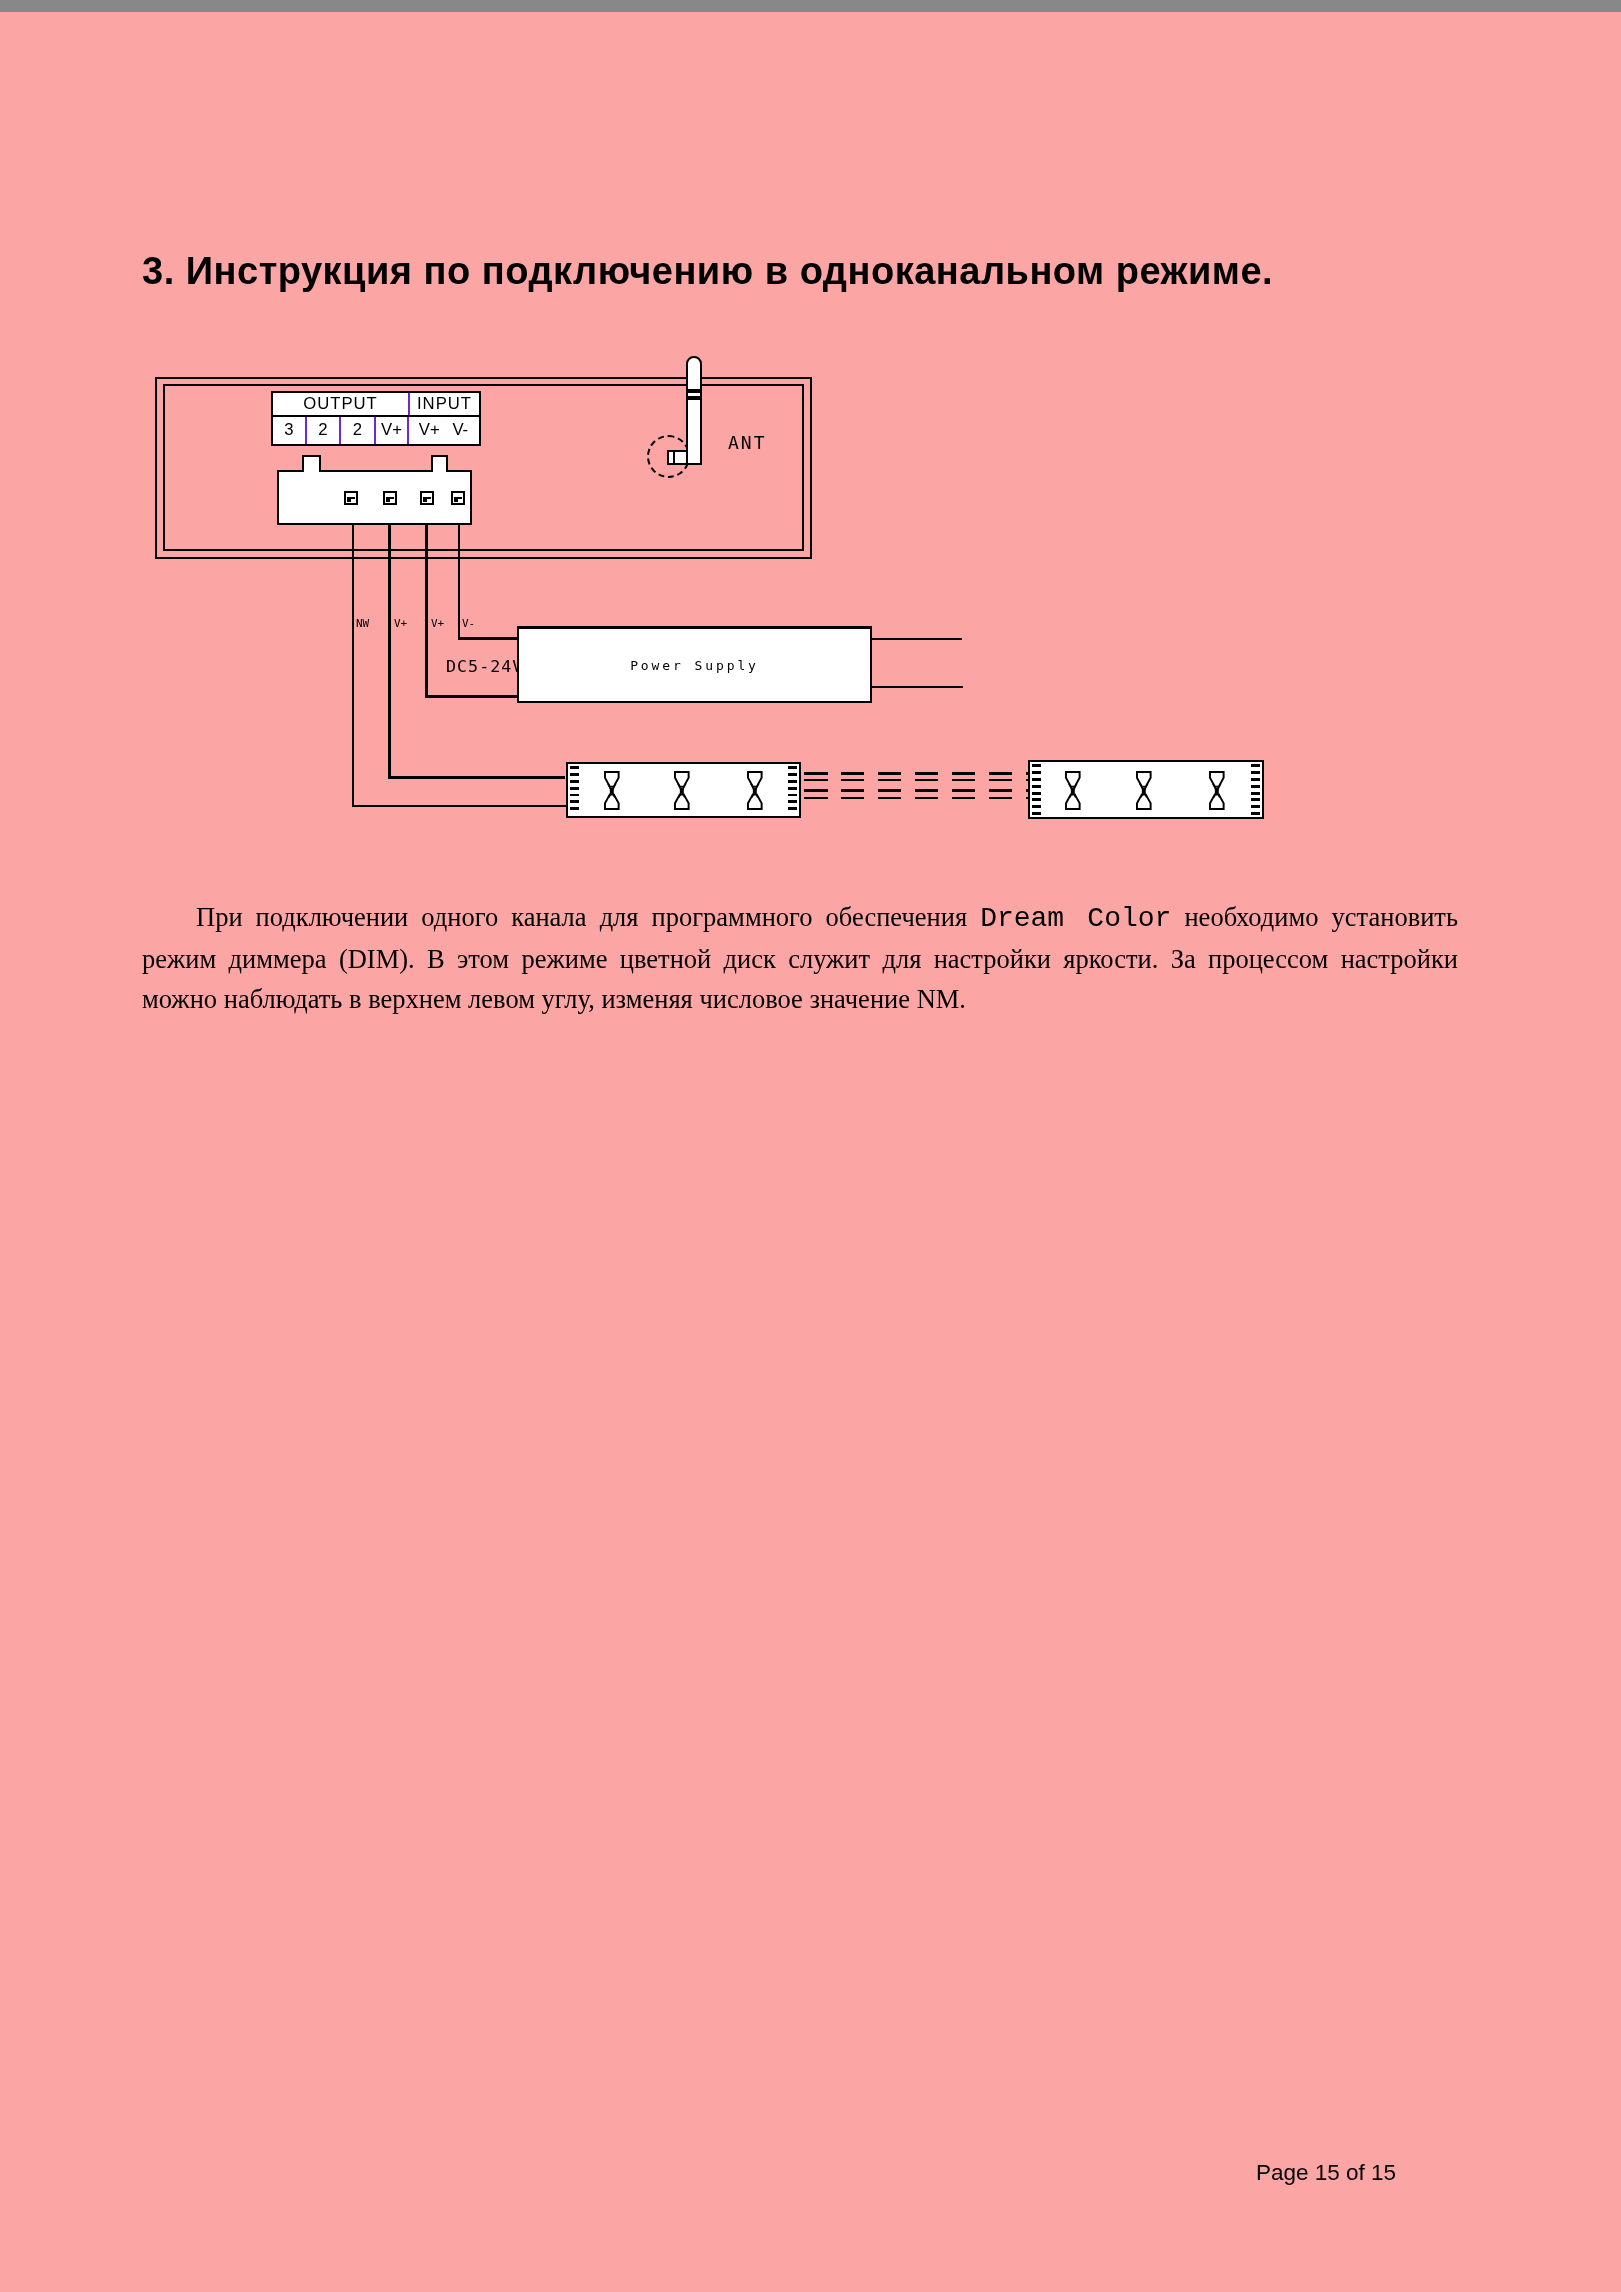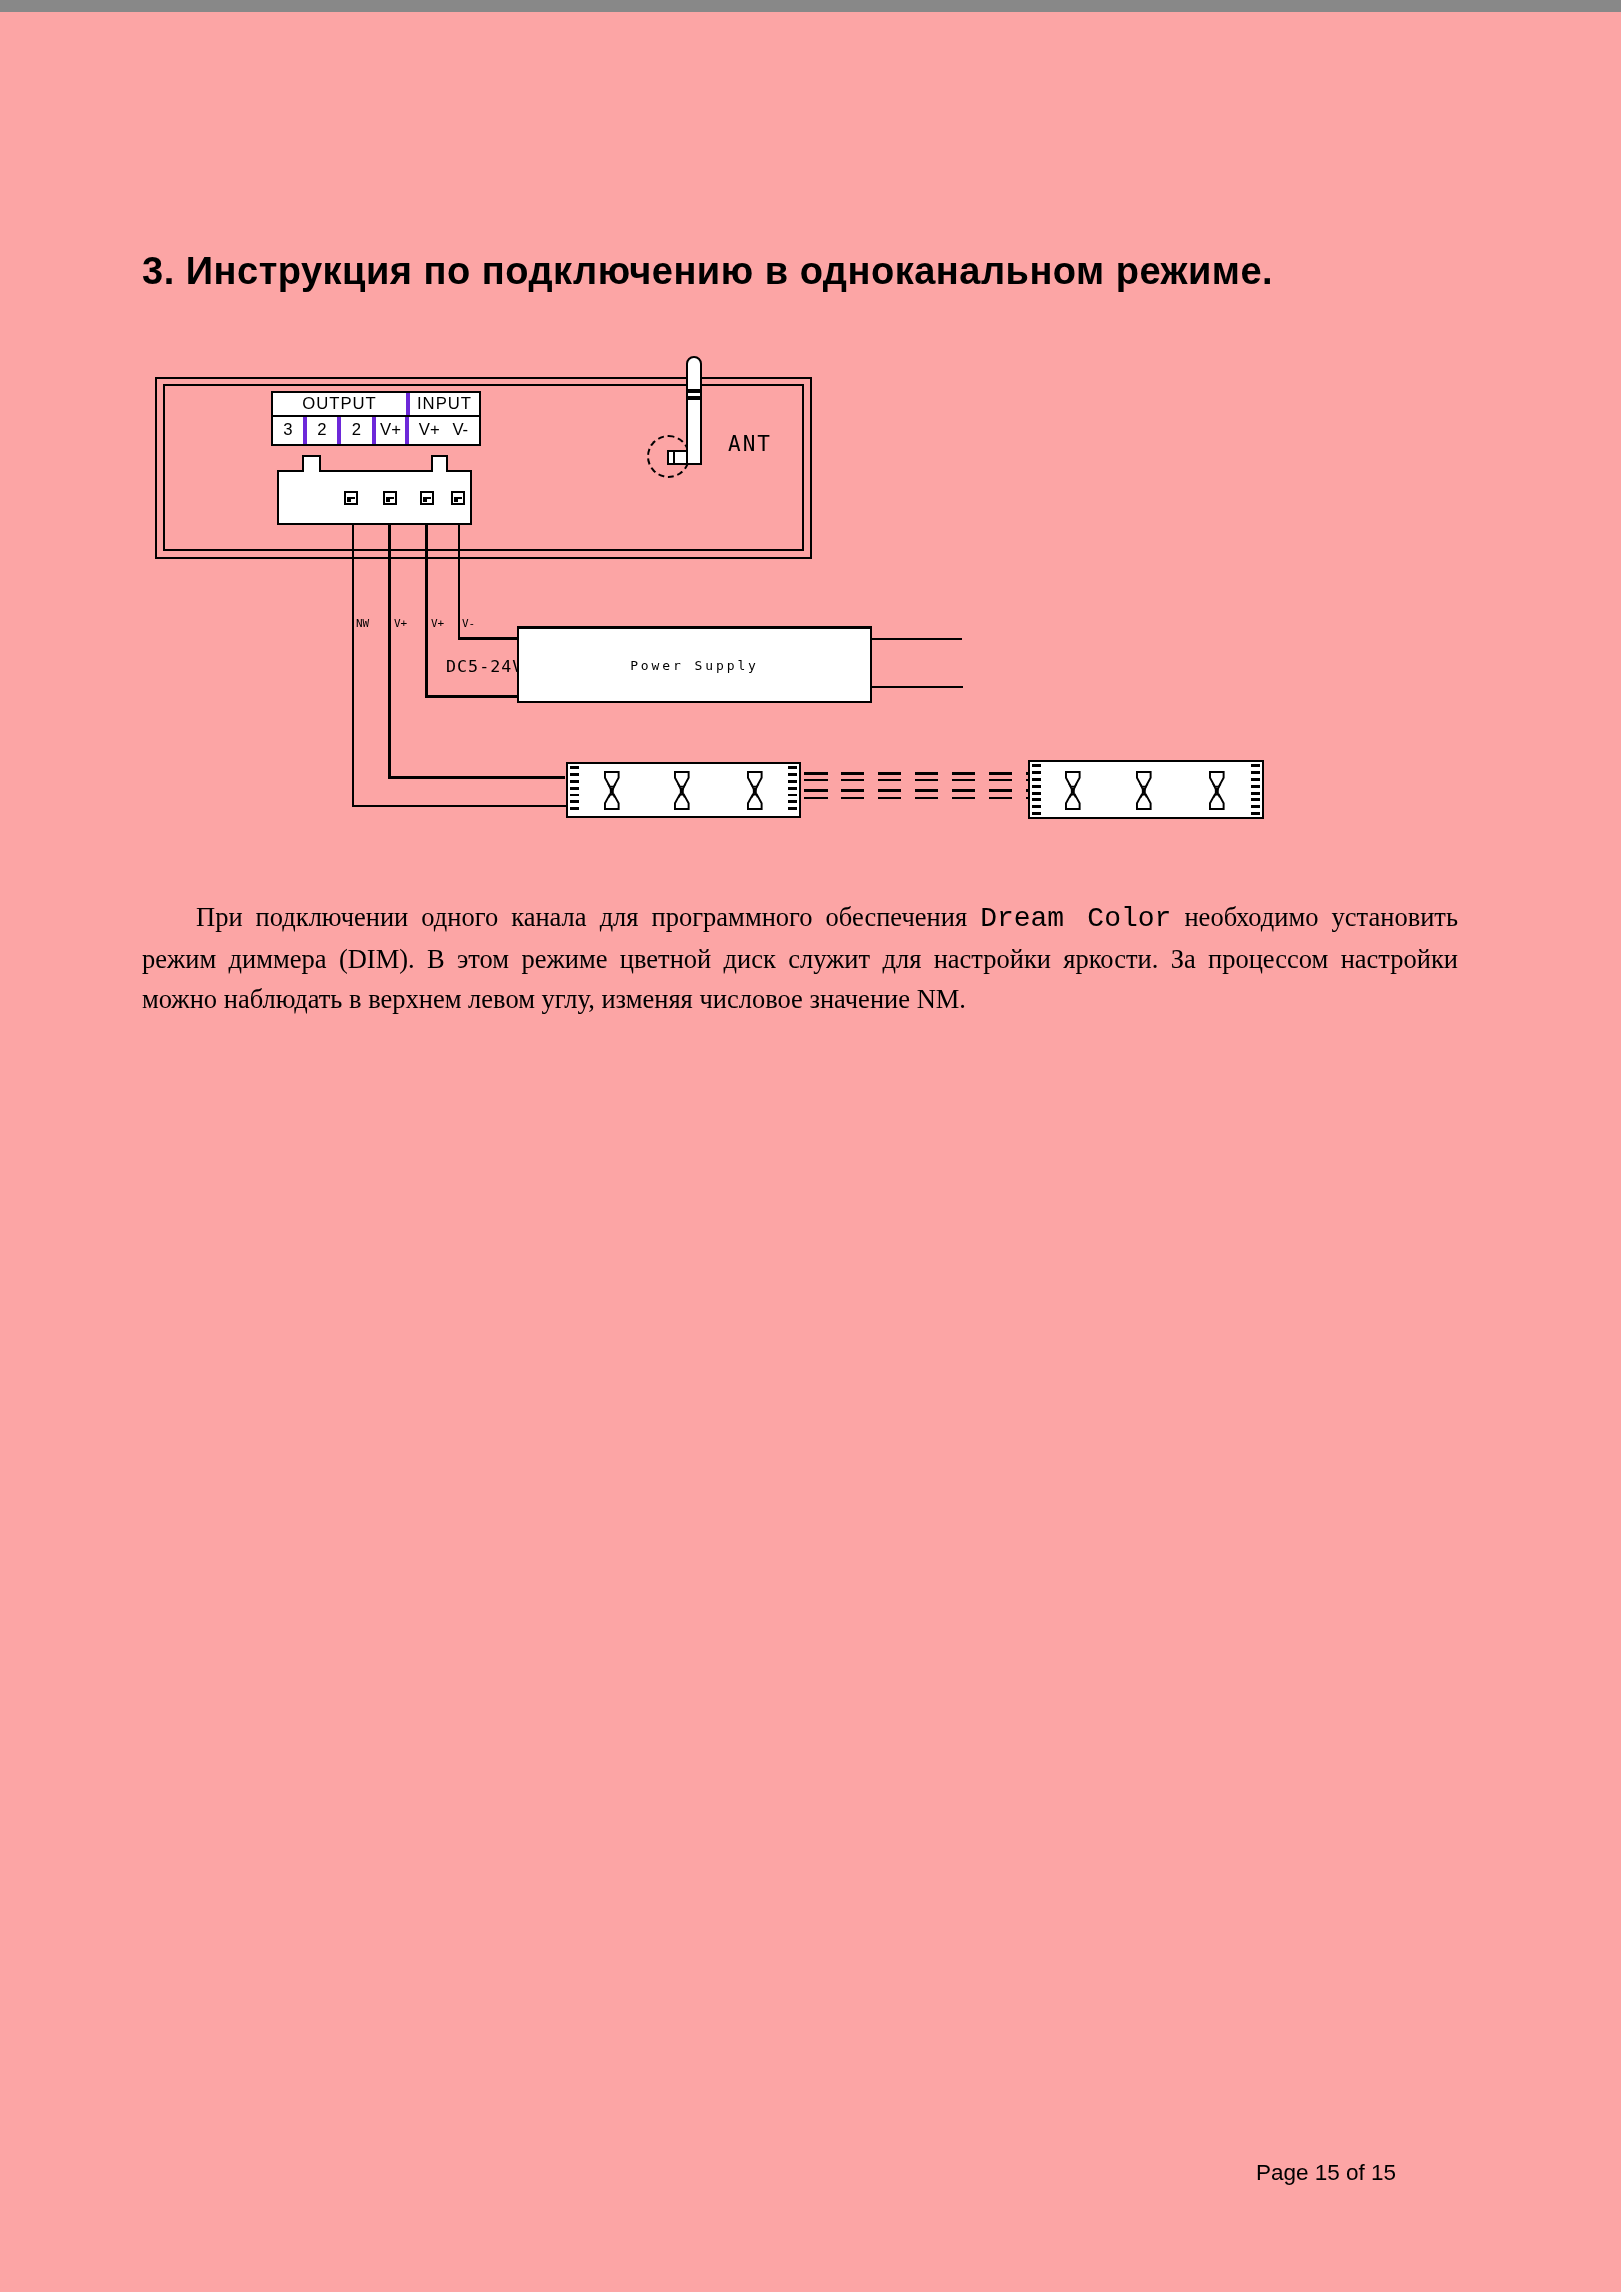--- a/index.html
+++ b/index.html
@@ -27,42 +27,42 @@
   
   .ctrl-outer{left:155px;top:365px;width:657px;height:182px;border:2px solid #000;box-sizing:border-box;}
   .ctrl-inner{left:163px;top:372px;width:641px;height:167px;border:2px solid #000;box-sizing:border-box;}
 
   
   .ttable{left:271px;top:379px;width:210px;height:55px;border:2px solid #000;box-sizing:border-box;background:#fff;z-index:5;}
   .trow{display:flex;box-sizing:border-box;}
   .trow.hdr{height:23.5px;border-bottom:2px solid #000;}
   .trow.cells{height:27.4px;}
   .tcell{display:flex;align-items:center;justify-content:center;box-sizing:border-box;font-size:16.7px;}
-  .tcell.rb{border-right:4px solid #6d28d9;}
+  .tcell.rb{border-right:2px solid #6d28d9;}
   .hdr .tcell{font-size:16.7px;letter-spacing:1px;}
   .w-out{width:137px;} .w-in{width:69px;}
   .c1{width:34px;} .c2{width:34px;} .c3{width:35px;} .c4{width:33px;} .c5{width:69px;}
   .vgap{margin-right:12.7px;}
 
   
   .conn{left:277px;top:458px;width:195px;height:55px;border:2px solid #000;box-sizing:border-box;background:#fff;z-index:4;}
   .tab{border:2px solid #000;border-bottom:none;background:#fff;box-sizing:border-box;z-index:6;}
   .tabL{left:302px;top:443px;width:18.6px;height:16.7px;}
   .tabR{left:431px;top:443px;width:16.7px;height:16.7px;}
   .pin{width:13.7px;height:13.7px;border:2px solid #000;background:#fff;box-sizing:border-box;z-index:7;}
   .pin::after{content:"";position:absolute;left:1px;right:1px;top:3.9px;height:2px;background:#000;}
   .pin::before{content:"";position:absolute;left:1px;bottom:1px;width:3.9px;height:3.9px;background:#000;}
 
   
   .ant-rod{left:686px;top:344px;width:15.7px;height:109px;border:2px solid #000;border-radius:7.8px 7.8px 0 0;background:#fff;box-sizing:border-box;z-index:8;}
   .ant-band{left:688px;width:11.8px;height:3.9px;background:#000;z-index:9;}
   .ant-loop{left:647px;top:423px;width:43px;height:43px;border:2px dashed #000;border-radius:50%;box-sizing:border-box;z-index:3;}
   .ant-base{left:667px;top:438px;width:34px;height:14.7px;border:2px solid #000;background:#fff;box-sizing:border-box;z-index:7;}
   .ant-base-line{left:673px;top:440px;width:2px;height:10.8px;background:#000;z-index:8;}
-  .ant-label{left:728px;top:420px;font-size:21px;letter-spacing:2px;}
+  .ant-label{left:728px;top:420px;font-size:18px;letter-spacing:2px;}
 
   
   .wire{background:#000;}
 
   
   .wlabel{top:605px;font-size:11px;}
 
   .dc-label{left:446px;top:644px;font-size:16.7px;letter-spacing:1px;}
 
   

